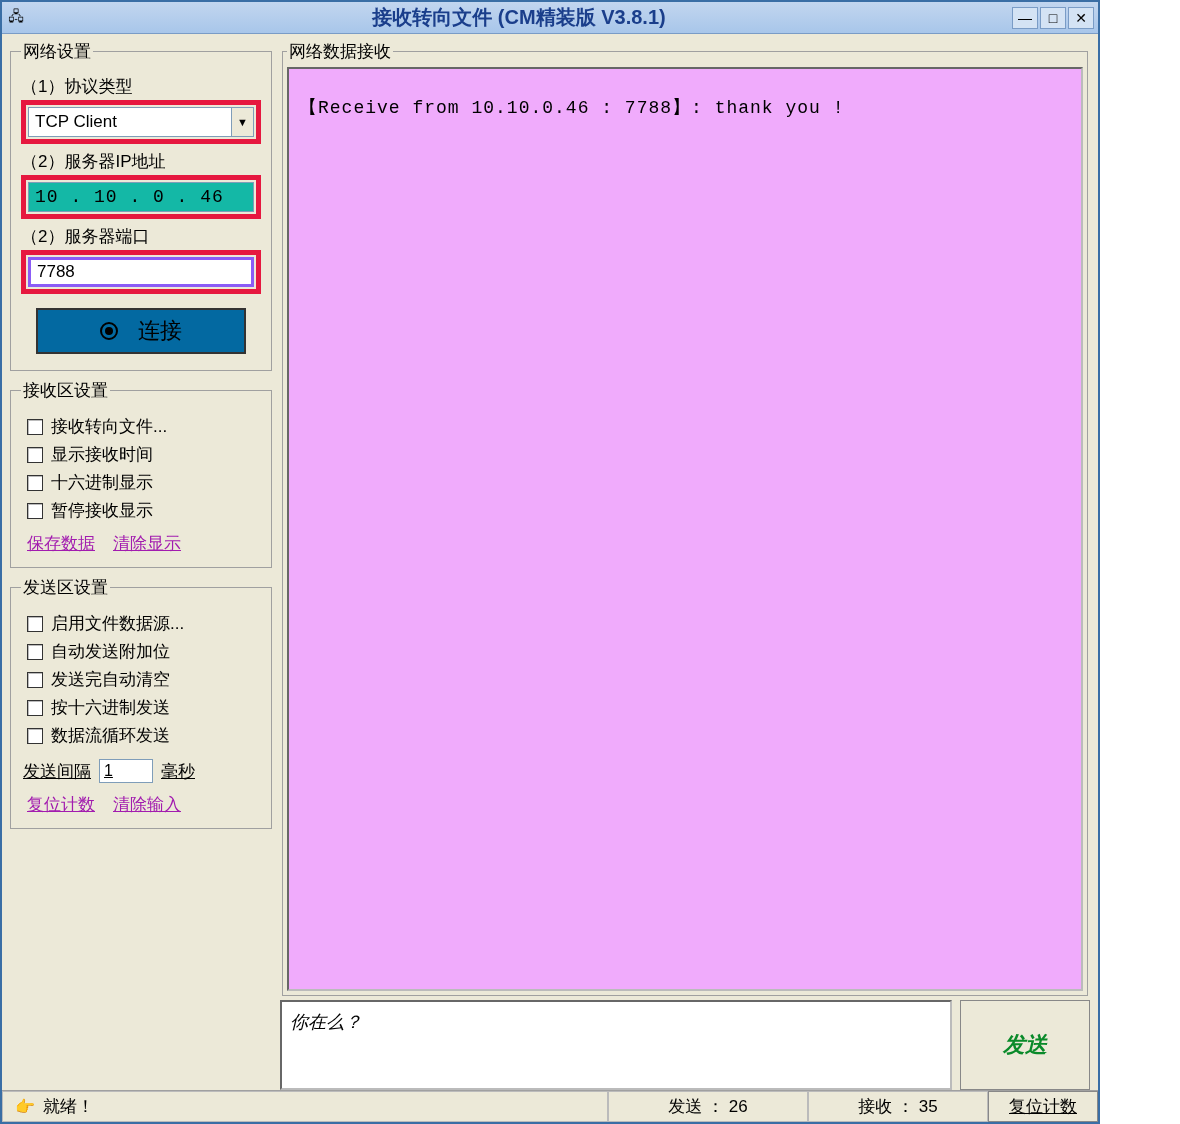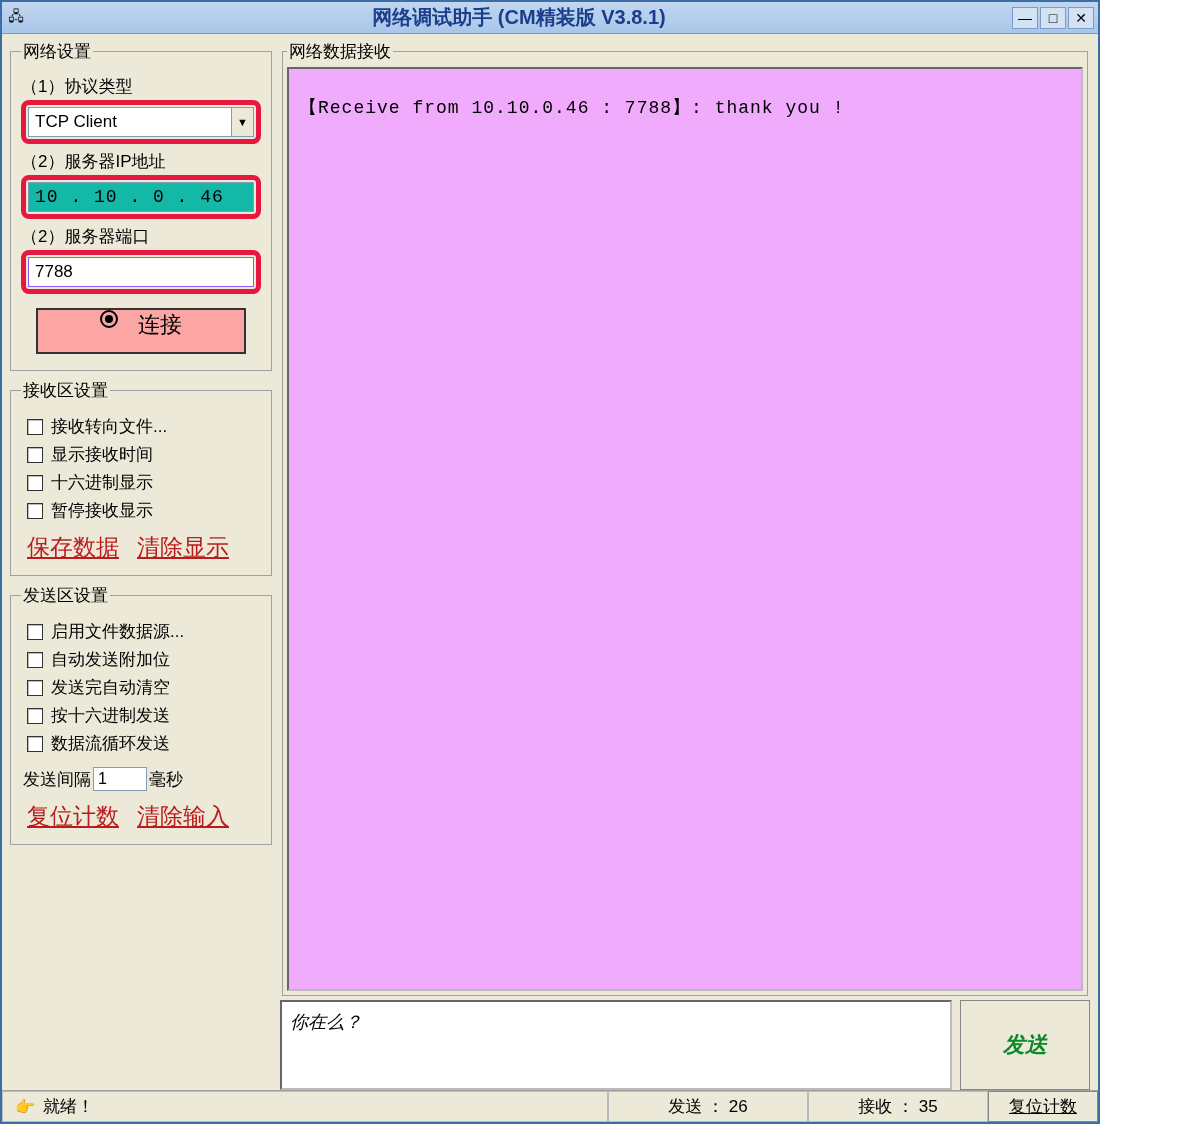--- a/index.html
+++ b/index.html
@@ -78,21 +78,21 @@
   }
   .field-label {
     font-size:17px;
     margin-top:4px;
     margin-bottom:0;
     white-space:nowrap;
     overflow:hidden;
   }
   .hl {
     border:5px solid #e6183f;
-    border-radius:8px;
+    border-radius:0;
     padding:2px;
     margin-top:2px;
     margin-bottom:6px;
   }
   .combo {
     display:flex;
     border:1px solid #7f9db9;
     background:#fff;
     height:30px;
   }
@@ -113,34 +113,34 @@
     border:1px solid #7f9db9;
     background:#14b8a6;
     height:30px;
     padding:2px 6px;
     font-size:18px;
     font-family: "Courier New", monospace;
     letter-spacing:1px;
     display:flex; align-items:center;
   }
   .textbox2 {
-    border:1px solid #8b5cf6;
+    border:3px solid #8b5cf6;
     background:#fff;
     height:30px;
     padding:2px 6px;
     font-size:17px;
     display:flex; align-items:center;
   }
   .connect-btn {
     width: 210px;
     height: 46px;
     margin: 14px auto 4px auto;
     border:2px solid #333;
-    background:#fca5a5;
-    display:flex; justify-content:center;
+    background:#0369a1;
+    display:flex; align-items:center; justify-content:center;
     gap: 20px;
     font-size:22px;
     cursor:pointer;
   }
   .radio-dot {
     width:18px; height:18px; border-radius:50%;
     border:2px solid #000;
     display:flex; align-items:center; justify-content:center;
   }
   .radio-dot::after {
@@ -153,29 +153,30 @@
   }
   .chk {
     width:16px; height:16px; border:1px solid #333; background:#fff;
     box-shadow: inset 1px 1px 0 #bbb;
   }
   .link-row {
     display:flex; gap:18px;
     margin:10px 0 0 6px;
   }
   .link {
-    color:#b91c1c;
+    color:#a21caf;
     text-decoration:underline;
-    font-size:23px;
+    font-size:17px;
     cursor:pointer;
   }
   .interval-row {
-    display:flex; align-items:center; gap:2px;
+    display:flex; align-items:center; gap:8px;
     font-size:17px;
     margin:12px 0 0 2px;
+    text-decoration:underline;
   }
   .interval-row .small-input {
     width:54px; height:24px; border:1px solid #7f9db9; background:#fff;
     padding:0 4px; font-size:16px;
   }
   .right-col {
     flex:1;
     display:flex;
     flex-direction:column;
     min-width:0;
@@ -250,21 +251,21 @@
 </style>
 </head>
 <body>
 
 <div class="window">
 
   <div class="titlebar">
     <div class="titlebar-left">
       <span class="app-icon">🖧</span>
     </div>
-    <div class="title-text">网络调试助手  (CM精装版  V3.8.1)</div>
+    <div class="title-text">接收转向文件  (CM精装版  V3.8.1)</div>
     <div class="win-btns">
       <div class="win-btn">—</div>
       <div class="win-btn">□</div>
       <div class="win-btn">✕</div>
     </div>
   </div>
 
   <div class="content">
     <div class="left-col">
 

